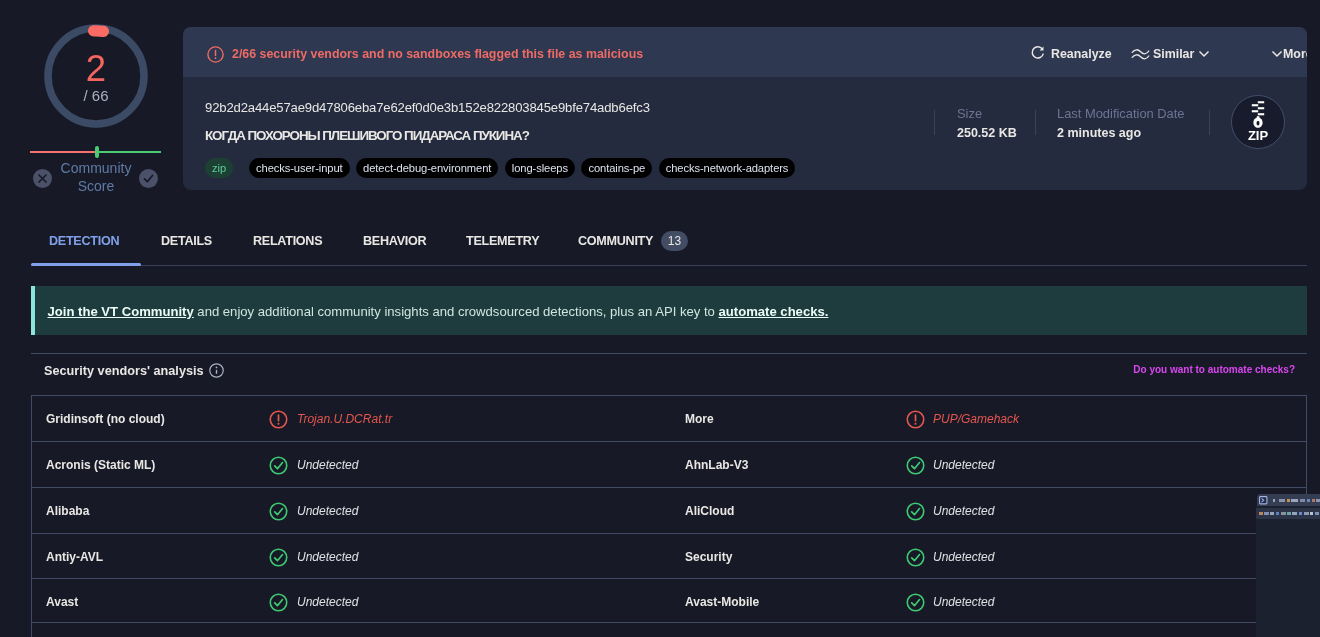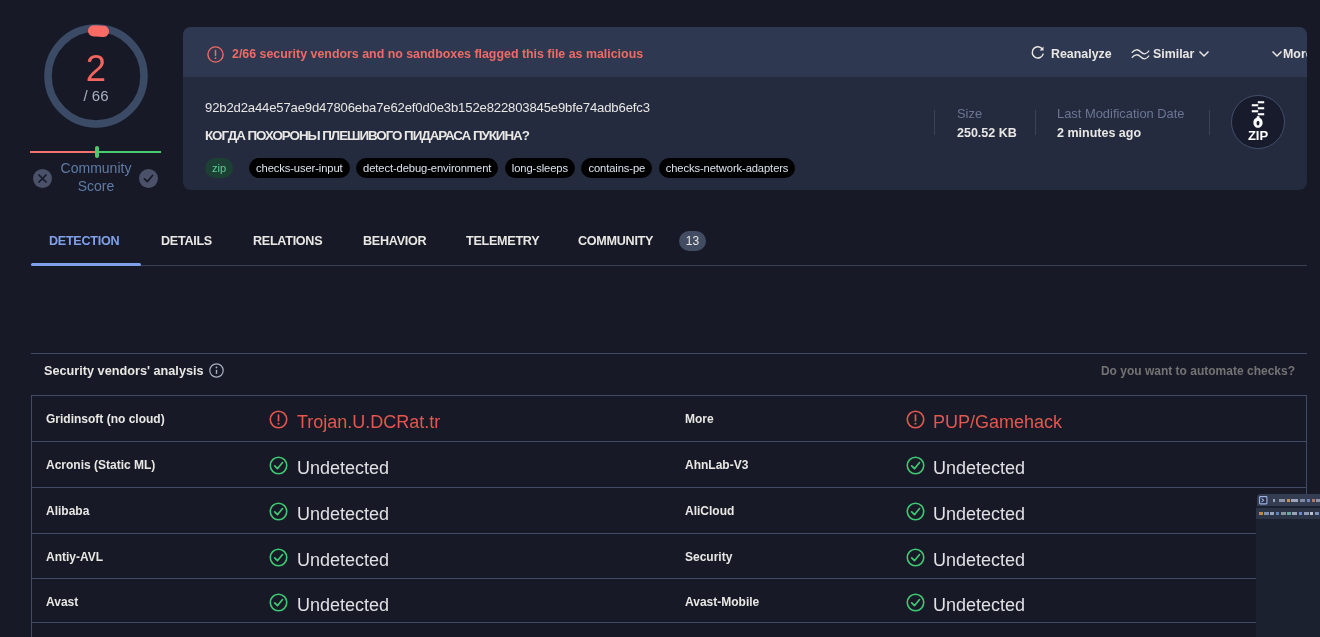--- a/index.html
+++ b/index.html
@@ -29,42 +29,42 @@
   .tag.zip { background:#1d4034; color:#5ecb96; margin-right:16px; }
 
   .vsep { position:absolute; width:1px; height:25px; background:#3a4258; top:33px; }
   .flabel { position:absolute; color:#6b7694; font-size:12.9px; }
   .fvalue { position:absolute; color:#e9e7e4; font-size:12.5px; font-weight:bold; }
 
   
   .tab { position:absolute; top:234px; color:#e9e7e4; font-size:12.6px; font-weight:bold; letter-spacing:-0.28px; }
   .tab.active { color:#80a1e9; }
   .badge { position:absolute; left:661px; top:231px; width:27px; height:20px; border-radius:10px;
-           background:#424c63; color:#e9e7e4; font-size:12px; text-align:center; line-height:20px;margin-left:18px; }
+           background:#424c63; color:#e9e7e4; font-size:12px; text-align:center; line-height:20px; }
   .tabline  { left:31px; top:265px;   width:1276px; height:1px; background:#3a4156; }
   .tabunder { left:31px; top:263px;   width:110px;  height:3px; background:#80a1e9; border-radius:2px; }
 
   
   .banner { left:31px; top:286px; width:1276px; height:49px; background:#1e3c3d;
             border-left:4px solid #8ae5da; }
   .bannertext { position:absolute; left:12.5px; top:18px; font-size:13.1px; color:#cfe5e0; }
   .bannertext b { color:#ecfdf8; text-decoration:underline; }
 
   
   .sectop { left:31px; top:353px; width:1276px; height:1px; background:#424b66; }
   .sechead { left:44px; top:363.5px; color:#e9e7e4; font-size:12.7px; font-weight:bold; }
-  .secright { top:363.5px; right:25px; color:#737373; font-size:12px; font-weight:bold; }
+  .secright { top:363.5px; right:25px; color:#d946ef; font-size:10px; font-weight:bold; }
 
   
   .tbl { left:31px; top:395px; width:1276px; height:242px;
          border-left:1px solid #424b66; border-right:1px solid #424b66;
          border-top:1px solid #424b66; }
   .row { position:absolute; left:0; width:1274px; border-bottom:1px solid #424b66; }
   .vend { position:absolute; color:#e9e7e4; font-size:12px; font-weight:bold; }
-  .res  { position:absolute; color:#dfe0e3; font-size:18px; }
+  .res  { position:absolute; color:#dfe0e3; font-size:12px;font-style:italic; }
   .res.bad { color:#e4564e; }
 
   .icon { position:absolute; width:19px; height:19px; }
 
   
   .ovl { left:1256px; top:494px; width:64px; height:143px; }
   .ovl .bar1 { position:absolute; left:1px; top:0; width:63px; height:11.5px;
                background:#353d53; border-radius:4px 0 0 0; }
   .ovl .bar2 { position:absolute; left:0px; top:14px; width:64px; height:11px; background:#2c3447; }
   .ovl .body { position:absolute; left:0px; top:11.5px; width:64px; height:131.5px; background:#1c2130; }
@@ -166,20 +166,23 @@
   <div class="tab active" style="left:49px;">DETECTION</div>
   <div class="tab" style="left:161px;">DETAILS</div>
   <div class="tab" style="left:253px;">RELATIONS</div>
   <div class="tab" style="left:363px;">BEHAVIOR</div>
   <div class="tab" style="left:466px;">TELEMETRY</div>
   <div class="tab" style="left:578px;">COMMUNITY</div>
   <div class="badge">13</div>
   <div class="abs tabline"></div>
   <div class="abs tabunder"></div>
 
+  <div class="abs banner">
+    <div class="bannertext"><b>Join the VT Community</b> and enjoy additional community insights and crowdsourced detections, plus an API key to <b>automate checks.</b></div>
+  </div>
 
   <div class="abs sectop"></div>
   <div class="abs sechead">Security vendors' analysis</div>
   <svg class="abs" style="left:209px; top:362.5px;" width="15" height="15" viewBox="0 0 15 15">
     <circle cx="7.5" cy="7.5" r="6.7" fill="none" stroke="#aab1c2" stroke-width="1.2"></circle>
     <line x1="7.5" y1="6.8" x2="7.5" y2="10.8" stroke="#aab1c2" stroke-width="1.4"></line>
     <circle cx="7.5" cy="4.4" r="0.9" fill="#aab1c2"></circle>
   </svg>
   <div class="abs secright">Do you want to automate checks?</div>
 

